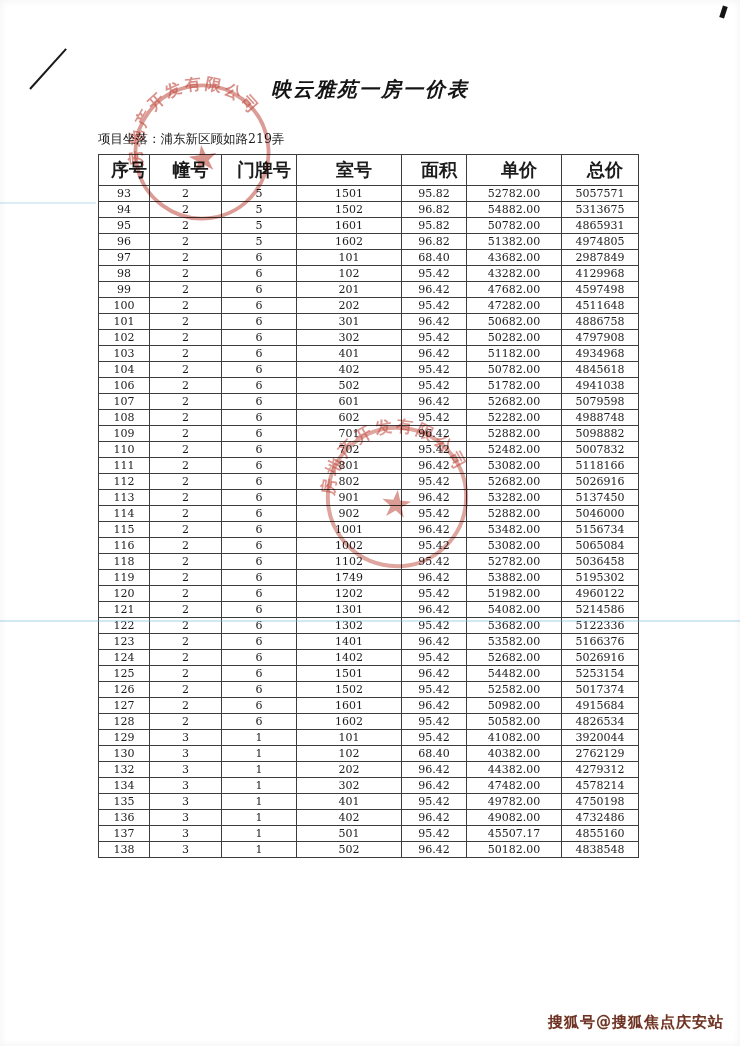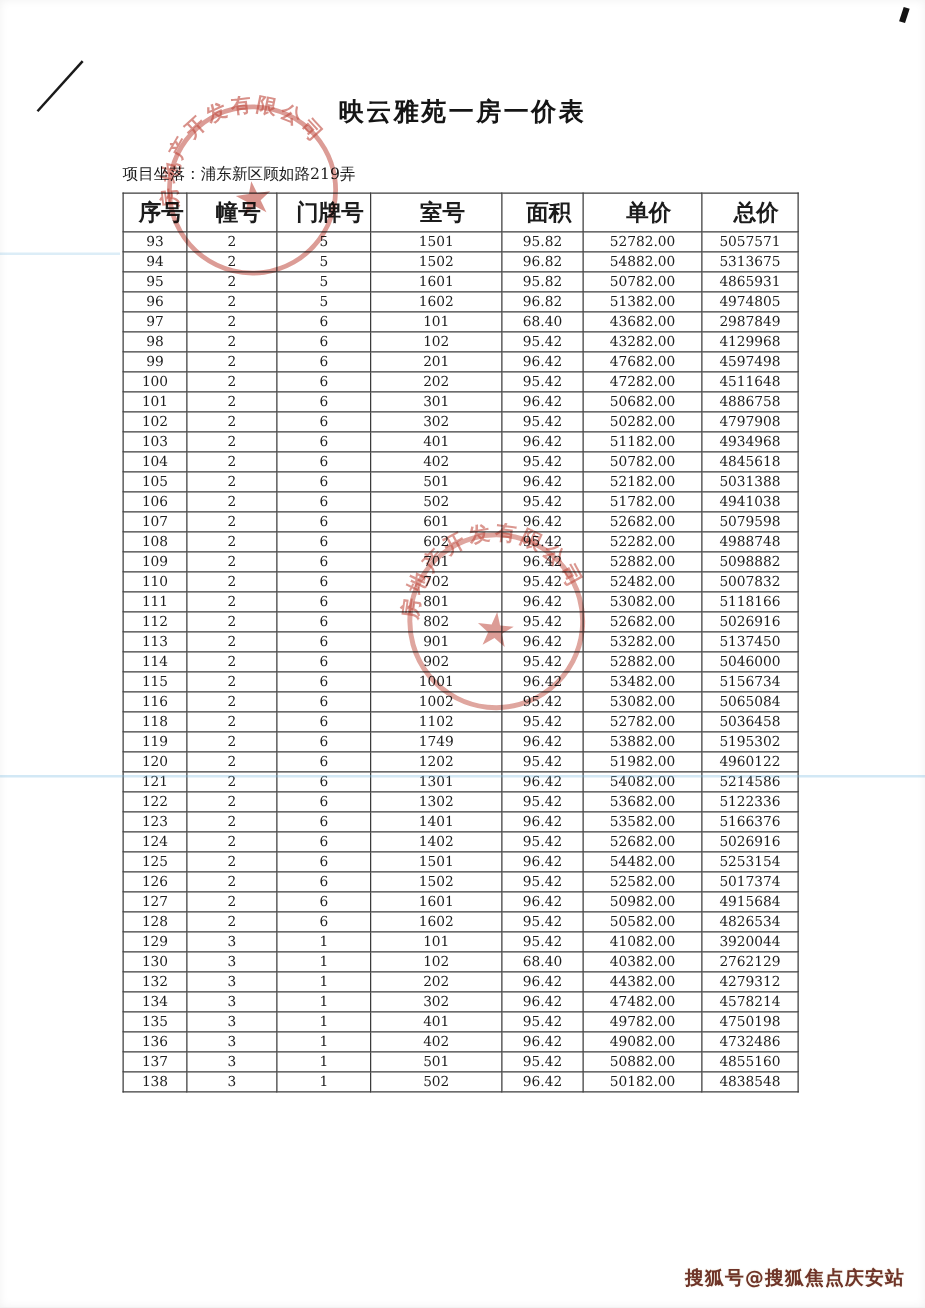--- a/index.html
+++ b/index.html
@@ -16,20 +16,21 @@
   }
   .doc-title{
     margin:0;
     padding-top:76px;
     text-align:center;
     font-family:"DejaVu Serif","Liberation Serif",serif;
     font-size:20px;
     font-weight:700;
     letter-spacing:2px;
     color:#151515;
+    font-style:italic;
   }
   .location{
     margin:28px 0 6px 98px;
     font-family:"DejaVu Serif","Liberation Serif",serif;
     font-size:12.5px;
     font-weight:400;
     color:#1b1b1b;
   }
   table.price-table{
     table-layout:fixed;
@@ -239,29 +240,20 @@
         <tr>
           <td>104</td>
           <td>2</td>
           <td>6</td>
           <td>402</td>
           <td>95.42</td>
           <td>50782.00</td>
           <td>4845618</td>
         </tr>
         <tr>
-          <td>105</td>
-          <td>2</td>
-          <td>6</td>
-          <td>501</td>
-          <td>96.42</td>
-          <td>52182.00</td>
-          <td>5031388</td>
-        </tr>
-        <tr>
           <td>106</td>
           <td>2</td>
           <td>6</td>
           <td>502</td>
           <td>95.42</td>
           <td>51782.00</td>
           <td>4941038</td>
         </tr>
         <tr>
           <td>107</td>
@@ -505,21 +497,21 @@
           <td>96.42</td>
           <td>49082.00</td>
           <td>4732486</td>
         </tr>
         <tr>
           <td>137</td>
           <td>3</td>
           <td>1</td>
           <td>501</td>
           <td>95.42</td>
-          <td>50882.00</td>
+          <td>45507.17</td>
           <td>4855160</td>
         </tr>
         <tr>
           <td>138</td>
           <td>3</td>
           <td>1</td>
           <td>502</td>
           <td>96.42</td>
           <td>50182.00</td>
           <td>4838548</td>

